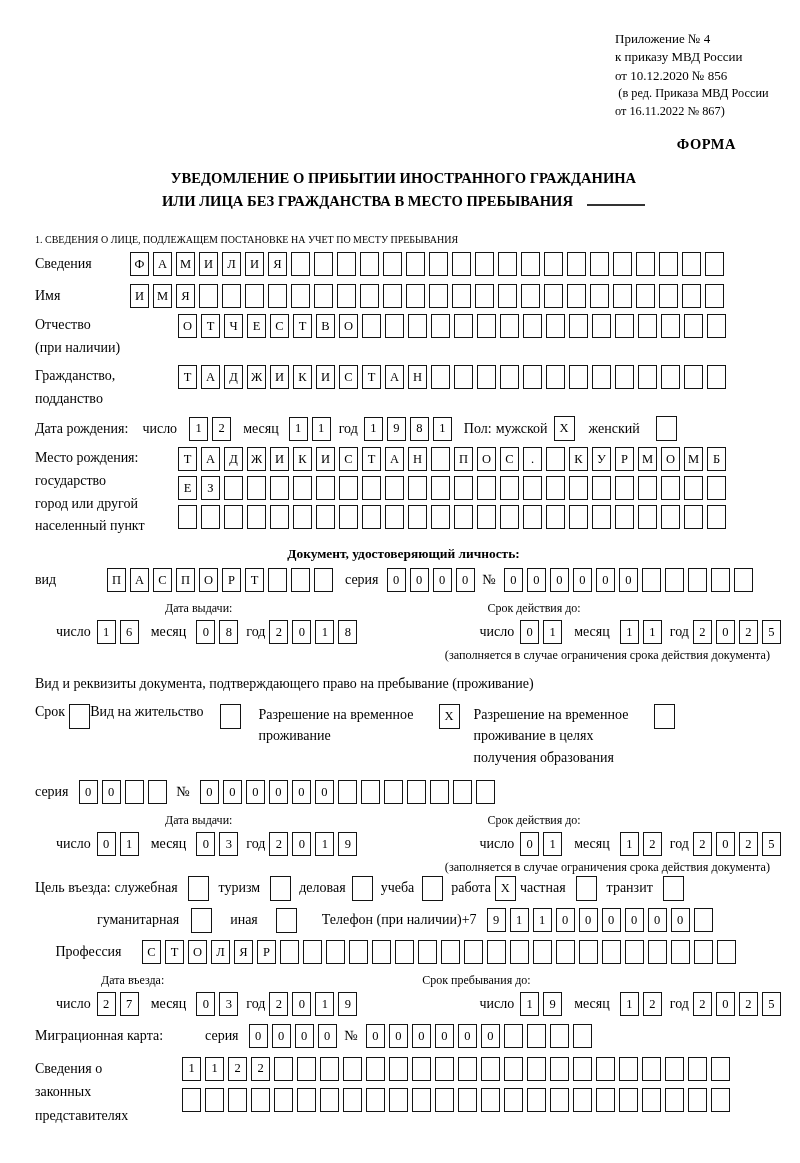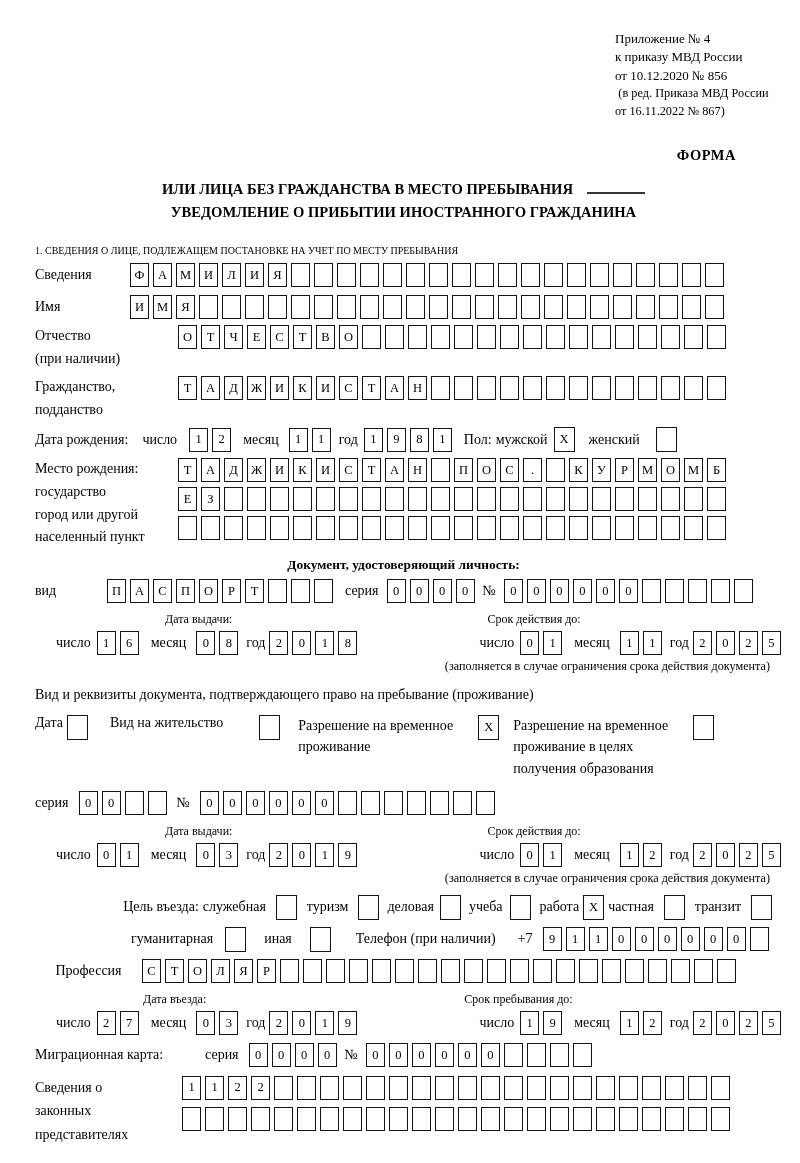--- a/index.html
+++ b/index.html
@@ -5,21 +5,21 @@
   html,body{margin:0;padding:0;background:#ffffff;}
   body{width:800px;height:1163px;overflow:hidden;color:#000;
        font-family:"Liberation Serif","DejaVu Serif",serif;font-size:14px;}
   .page{position:relative;width:800px;height:1163px;box-sizing:border-box;
         padding:30px 28px 0 35px;}
   
   .annex{margin-left:580px;font-size:13px;line-height:1.42;white-space:nowrap;}
   .annex .amendment{font-size:12.3px;}
   .annex .amendment.first{margin-top:0;text-align:center;}
   .forma{font-weight:bold;font-size:14.5px;letter-spacing:.5px;text-align:right;
-         padding-right:36px;margin-top:27px;}
+         padding-right:36px;margin-top:16px;}
   .title{font-weight:bold;font-size:14.6px;text-align:center;margin-top:14px;line-height:1.55;}
   .title-underline{display:inline-block;width:58px;border-bottom:2px solid #333;
          margin-left:14px;vertical-align:baseline;}
   .section-heading{font-weight:normal;font-size:10px;margin-top:22px;white-space:nowrap;}
   
   .frow{display:flex;align-items:center;margin-top:5px;min-height:27px;}
   .frow.top{align-items:flex-start;}
   .lbl{white-space:nowrap;}
   .w95{width:95px;flex:0 0 95px;}
   .w143{width:143px;flex:0 0 143px;}
@@ -41,43 +41,43 @@
   .centerhead{font-weight:bold;font-size:13.4px;text-align:center;margin-top:8px;}
   .intro{margin-top:9px;line-height:1.7;}
   
   .optrow{display:flex;align-items:flex-start;margin-top:8px;}
   .optgroup{display:flex;align-items:flex-start;}
   .optlabel{text-align:left;line-height:1.55;}
   
   .ml4{margin-left:4px;} .ml6{margin-left:6px;} .ml8{margin-left:8px;}
   .ml10{margin-left:10px;} .ml12{margin-left:12px;} .ml14{margin-left:14px;}
   .ml16{margin-left:16px;} .ml18{margin-left:18px;}
-  .ml22{margin-left:22px;gap:20px;} .ml25{margin-left:25px;}
+  .ml22{} .ml25{margin-left:25px;}
   .mr8{margin-right:8px;} .mr10{margin-right:10px;}
 </style>
 </head>
 <body>
 
 <div class="page">
 
   <div class="annex">
     <div>Приложение № 4</div>
     <div>к приказу МВД России</div>
     <div>от 10.12.2020 № 856</div>
     <div class="amendment first">(в ред. Приказа МВД России</div>
     <div class="amendment">от 16.11.2022 № 867)</div>
   </div>
 
   <div class="forma">ФОРМА</div>
 
   <div class="title">
+    <div>УВЕДОМЛЕНИЕ О ПРИБЫТИИ ИНОСТРАННОГО ГРАЖДАНИНА</div>
     <div>
       <span>ИЛИ ЛИЦА БЕЗ ГРАЖДАНСТВА В МЕСТО ПРЕБЫВАНИЯ</span><span class="title-underline"></span>
     </div>
-    <div>УВЕДОМЛЕНИЕ О ПРИБЫТИИ ИНОСТРАННОГО ГРАЖДАНИНА</div>
   </div>
 
   <div class="section-heading">1. СВЕДЕНИЯ О ЛИЦЕ, ПОДЛЕЖАЩЕМ ПОСТАНОВКЕ НА УЧЕТ ПО МЕСТУ ПРЕБЫВАНИЯ</div>
 
   <div class="frow">
     <span class="lbl w95">Сведения</span>
     <span class="boxrow">
         <span class="cell">Ф</span>
         <span class="cell">А</span>
         <span class="cell">М</span>
@@ -408,21 +408,21 @@
     </div>
   </div>
   <div class="note">(заполняется в случае ограничения срока действия документа)</div>
 
   <div class="intro">
     <div>Вид и реквизиты документа, подтверждающего право на пребывание (проживание)</div>
   </div>
 
   <div class="optrow">
     <div class="optgroup">
-      <span class="lbl">Дата</span>
+      <span class="lbl">Срок</span>
       <span class="boxrow checkbox ml4">
           <span class="cell"></span>
         </span>
     </div>
     <div class="optgroup ml22">
       <span class="lbl">Вид на жительство</span>
       <span class="boxrow checkbox ml16">
           <span class="cell"></span>
         </span>
     </div>
@@ -512,21 +512,21 @@
       <span class="boxrow ml4">
           <span class="cell">2</span>
           <span class="cell">0</span>
           <span class="cell">2</span>
           <span class="cell">5</span>
         </span>
     </div>
   </div>
   <div class="note">(заполняется в случае ограничения срока действия документа)</div>
 
-  <div class="frow" style="margin-top:8px;justify-content:flex-end;">
+  <div class="frow" style="margin-top:0;">
     <span class="lbl">Цель въезда:</span>
     <span class="lbl ml4">служебная</span>
     <span class="boxrow checkbox ml10">
         <span class="cell"></span>
       </span>
     <span class="lbl ml10">туризм</span>
     <span class="boxrow checkbox ml10">
         <span class="cell"></span>
       </span>
     <span class="lbl ml8">деловая</span>
@@ -545,21 +545,21 @@
     <span class="boxrow checkbox ml10">
         <span class="cell"></span>
       </span>
     <span class="lbl ml10">транзит</span>
     <span class="boxrow checkbox ml10">
         <span class="cell"></span>
       </span>
   </div>
 
   <div class="frow">
-    <span class="lbl" style="margin-left:96px;text-align:right;">гуманитарная</span>
+    <span class="lbl" style="margin-left:62px;text-align:right;">гуманитарная</span>
     <span class="boxrow checkbox ml12">
         <span class="cell"></span>
       </span>
     <span class="lbl ml18">иная</span>
     <span class="boxrow checkbox ml18">
         <span class="cell"></span>
       </span>
     <span class="lbl ml25">Телефон (при наличии)</span>
     <span class="lbl ml22">+7</span>
     <span class="boxrow ml10">
@@ -602,21 +602,21 @@
         <span class="cell"></span>
         <span class="cell"></span>
         <span class="cell"></span>
         <span class="cell"></span>
         <span class="cell"></span>
         <span class="cell"></span>
       </span>
   </div>
 
   <div class="pairhead">
-    <span style="margin-left:108px;">Дата въезда:</span>
+    <span style="margin-left:66px;">Дата въезда:</span>
     <span style="margin-left:258px;">Срок пребывания до:</span>
   </div>
   <div class="daterow">
     <div class="dategroup" style="margin-left:21px;">
       <span class="lbl">число</span>
       <span class="boxrow ml6">
           <span class="cell">2</span>
           <span class="cell">7</span>
         </span>
       <span class="lbl ml8">месяц</span>

